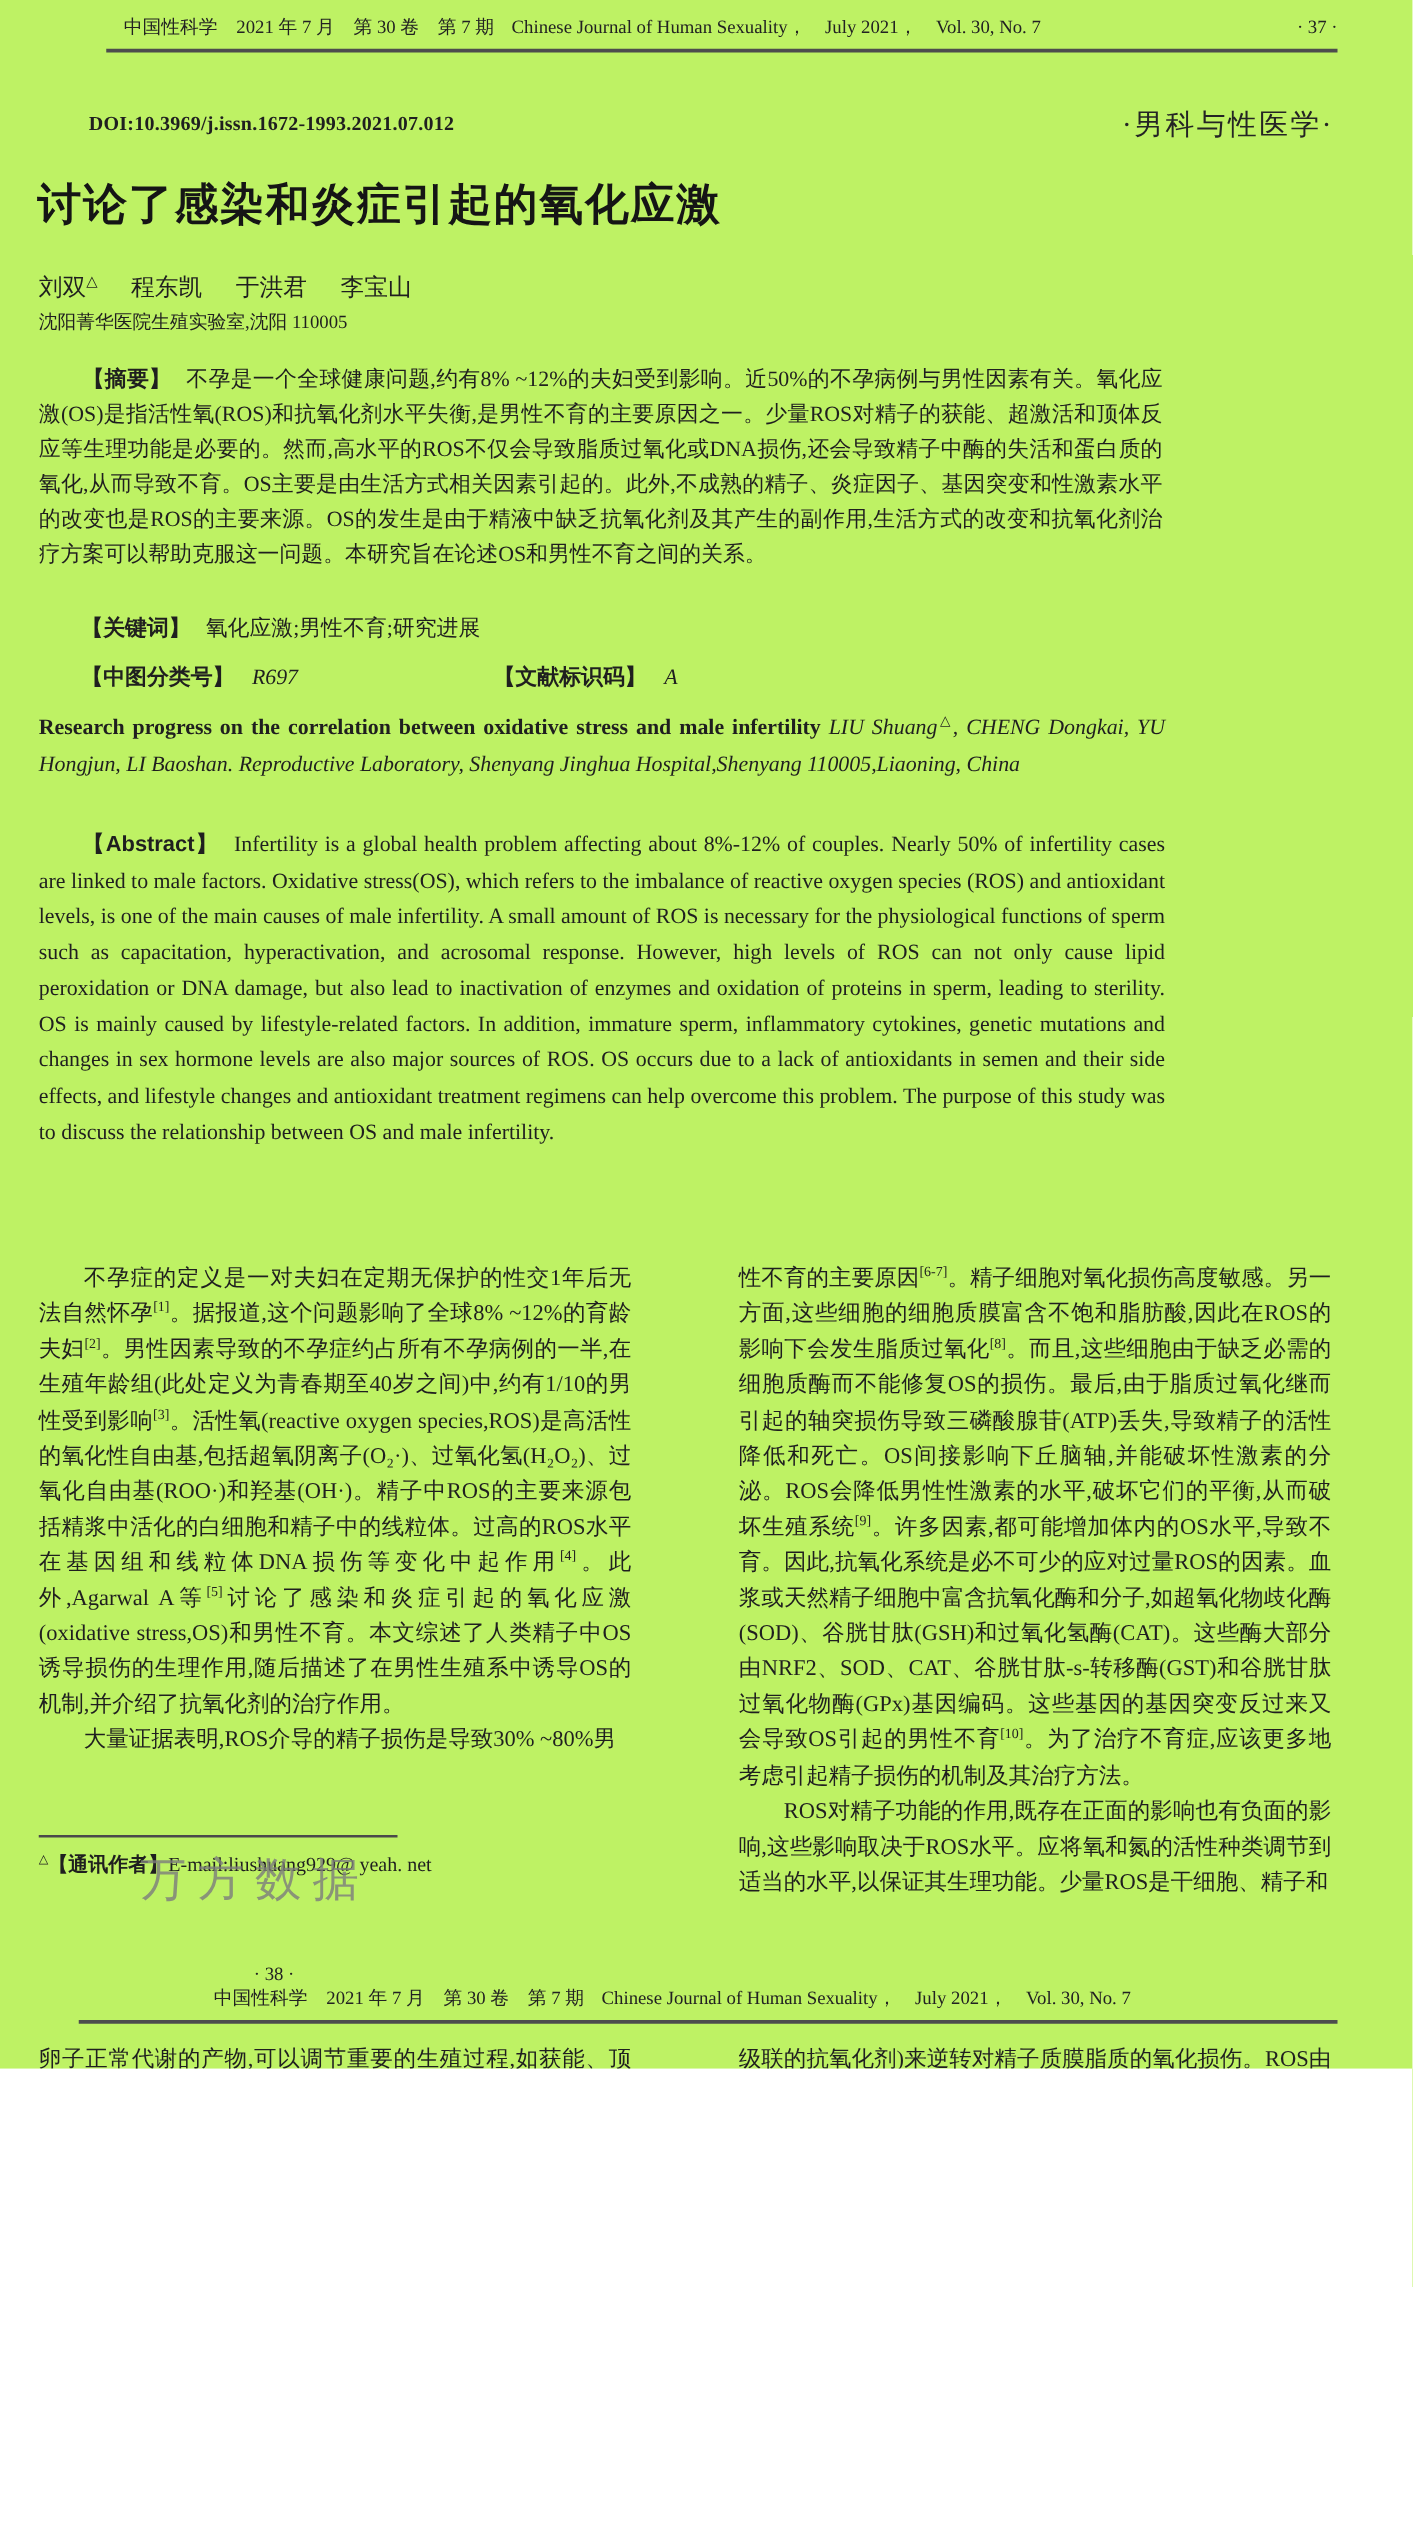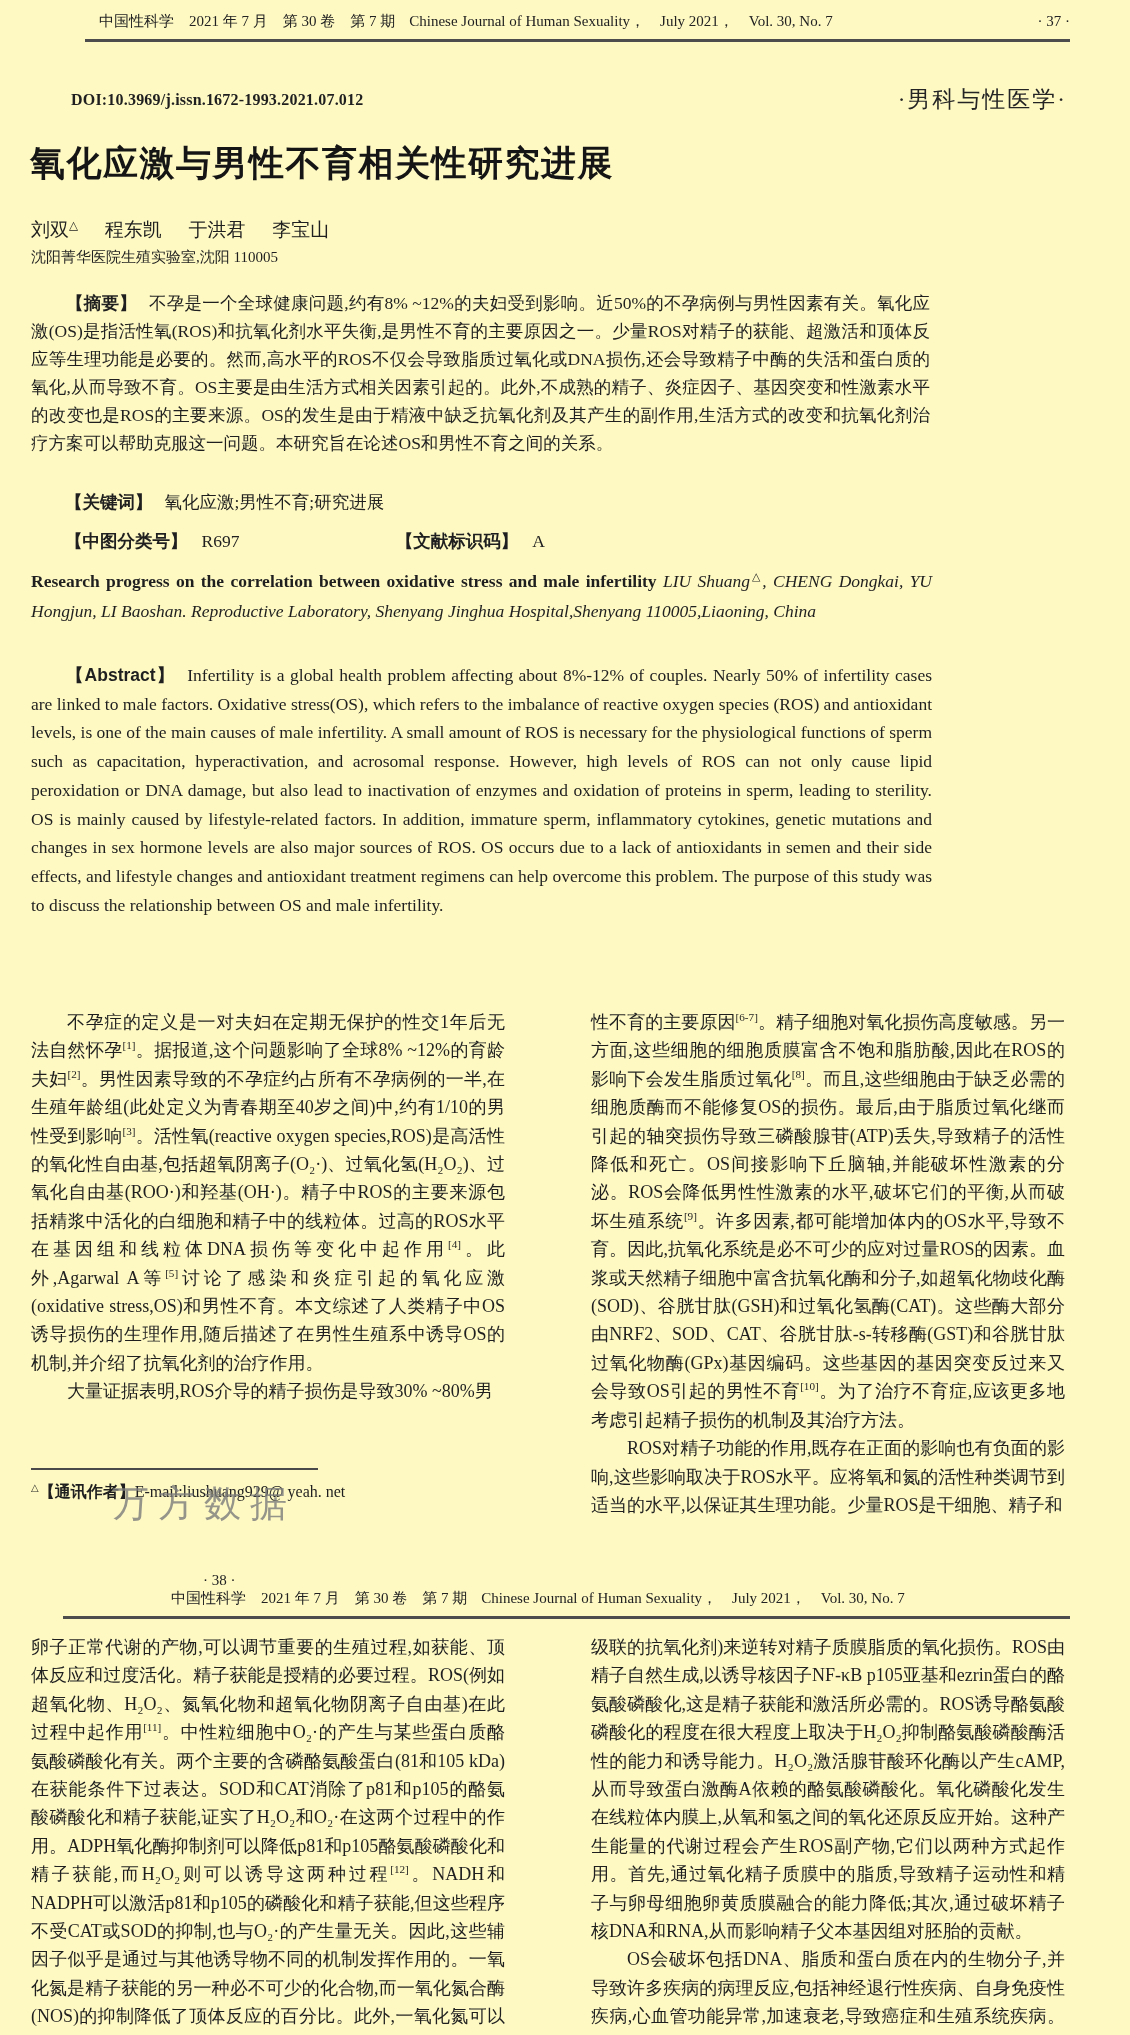--- a/index.html
+++ b/index.html
@@ -1,18 +1,18 @@
 <!DOCTYPE html>
 <html lang="zh"><head>
 <meta charset="utf-8">
 <style>
   html,body { margin:0; padding:0; background:#ffffff; }
   .page {
-    position:relative; width:1130px; height:2035px; margin:0 auto;
-    background:#fef9c3; overflow:hidden; color:#1f1f1f;
+    position:relative; width:1130px; height:1655px; margin:0 auto;
+    background:#bef264; overflow:hidden; color:#1f1f1f;
     font-family:"Liberation Serif","DejaVu Serif",serif;
   }
   sup { font-size:0.62em; vertical-align:super; line-height:0; }
   b,.bold { font-weight:bold; }
 
   
   .running-head { position:absolute; left:85px; right:60px; font-size:15px;
     border-bottom:3px solid #4d4d4d; padding-bottom:8px; white-space:nowrap; color:#222; }
   .rh1 { top:12px; display:flex; align-items:baseline; justify-content:space-between; }
   .rh1 .grp { display:flex; gap:14px; padding-left:14px; }
@@ -31,21 +31,21 @@
   .authors span { margin-right:22px; }
   .affiliation { position:absolute; top:248px; left:31px; font-size:15px; }
 
   .abs-block { position:absolute; top:289px; left:31px; width:899px; font-size:17.5px;
     line-height:28px; text-align:justify; text-indent:2em; }
   .abs-block .lbl, .kw-row .lbl, .clc-row .lbl, .en-kw .lbl, .en-abs .lbl {
     font-family:"Liberation Sans","DejaVu Sans",sans-serif; font-weight:bold; margin-right:12px; }
   .kw-row { position:absolute; top:490px; left:65px; font-size:17.5px; }
   .clc-row { position:absolute; top:529px; left:65px; font-size:17.5px; }
   .clc-row .pair2 { margin-left:152px; }
-  .clc-row .val { margin-left:2px; }
+  .clc-row .val { margin-left:2px;font-style:italic; }
 
   .en-title { position:absolute; top:566px; left:31px; width:901px; font-size:17.5px;
     line-height:30px; text-align:justify; }
   .en-title i { }
   .en-abs { position:absolute; top:661px; left:31px; width:901px; font-size:17.5px;
     line-height:28.7px; text-align:justify; text-indent:2em; }
   .en-kw { position:absolute; top:947px; left:65px; font-size:17.5px; }
 
   .cols { position:absolute; left:31px; width:1034px; display:flex; gap:86px; }
   .cols37 { top:1008px; }
@@ -74,21 +74,21 @@
       <span>Chinese Journal of Human Sexuality，　July 2021，　Vol. 30, No. 7</span>
     </div>
     <span>· 37 ·</span>
   </div>
 
   <div class="doi-row">
     <span class="doi">DOI:10.3969/j.issn.1672-1993.2021.07.012</span>
     <span class="column-label">·男科与性医学·</span>
   </div>
 
-  <h1 class="title">氧化应激与男性不育相关性研究进展</h1>
+  <h1 class="title">讨论了感染和炎症引起的氧化应激</h1>
   <div class="authors">
     <span>刘双<sup>△</sup></span>
     <span>程东凯</span>
     <span>于洪君</span>
     <span>李宝山</span>
   </div>
   <div class="affiliation">沈阳菁华医院生殖实验室,沈阳 110005</div>
 
   <div class="abs-block"><span class="lbl">【摘要】</span><span>不孕是一个全球健康问题,约有8% ~12%的夫妇受到影响。近50%的不孕病例与男性因素有关。氧化应激(OS)是指活性氧(ROS)和抗氧化剂水平失衡,是男性不育的主要原因之一。少量ROS对精子的获能、超激活和顶体反应等生理功能是必要的。然而,高水平的ROS不仅会导致脂质过氧化或DNA损伤,还会导致精子中酶的失活和蛋白质的氧化,从而导致不育。OS主要是由生活方式相关因素引起的。此外,不成熟的精子、炎症因子、基因突变和性激素水平的改变也是ROS的主要来源。OS的发生是由于精液中缺乏抗氧化剂及其产生的副作用,生活方式的改变和抗氧化剂治疗方案可以帮助克服这一问题。本研究旨在论述OS和男性不育之间的关系。</span></div>
 

